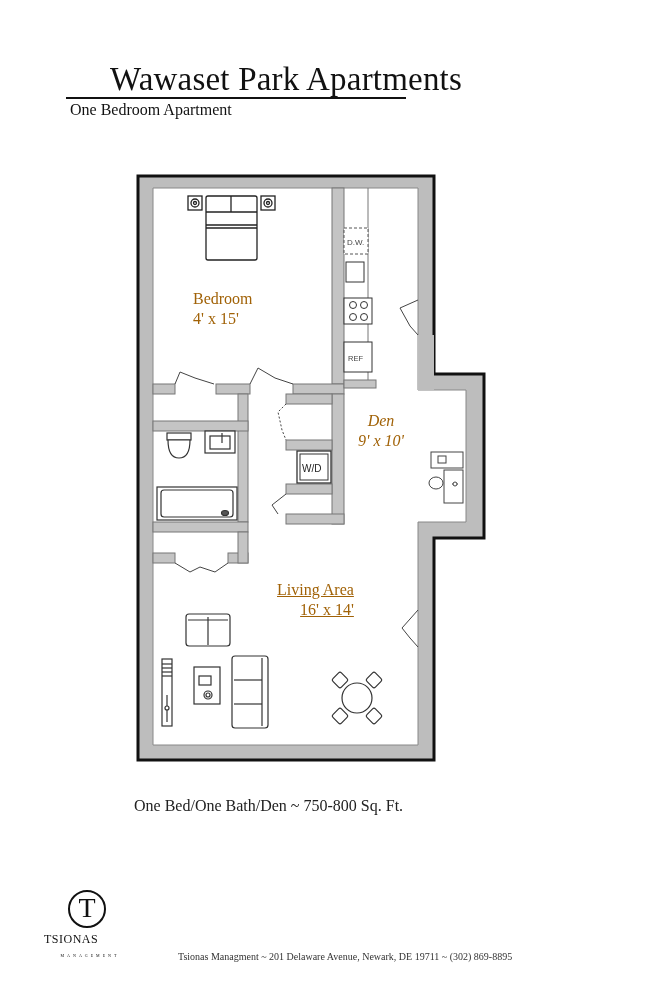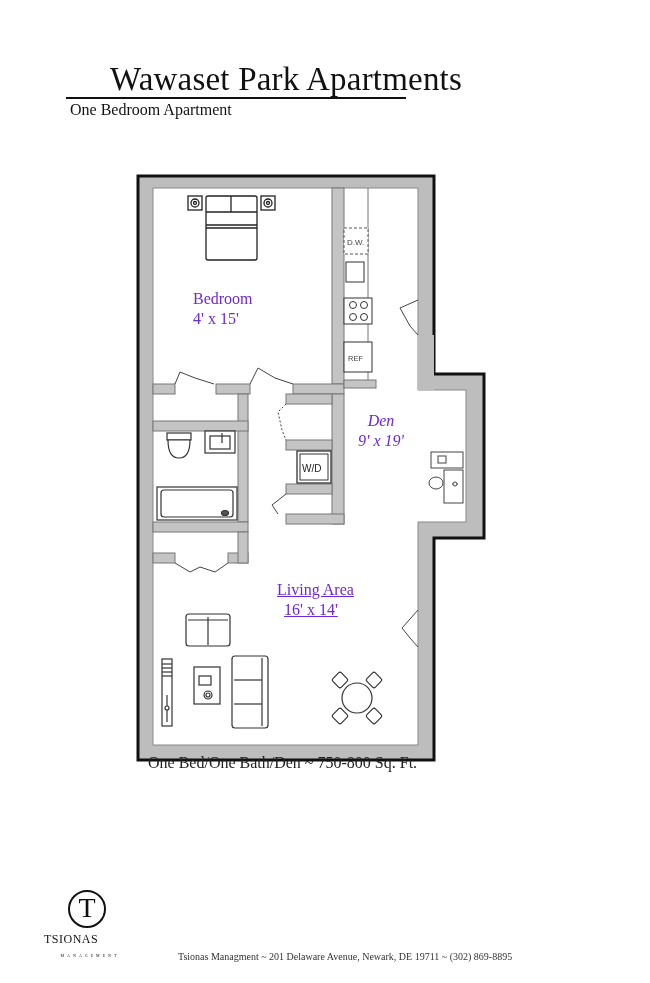--- a/index.html
+++ b/index.html
@@ -1,22 +1,22 @@
 <!DOCTYPE html>
 <html><head>
   <meta charset="utf-8">
   <style>
     html, body { margin: 0; padding: 0; background: #ffffff; }
     body { width: 650px; height: 983px; position: relative; overflow: hidden; font-family: "Liberation Serif", "DejaVu Serif", serif; color: #1a1a1a; }
     .title { position: absolute; left: 66px; top: 60px; font-size: 33px; line-height: 38px; letter-spacing: 0.2px; color: #111; margin-left: 44px; }
     .title-underline { position: absolute; left: 66px; top: 97px; width: 340px; height: 2px; background: #111; }
     .subtitle { position: absolute; left: 70px; top: 101px; font-size: 16px; color: #111; text-align: right; }
     .plan { position: absolute; left: 0; top: 0; }
-    .room-label { position: absolute; font-size: 16px; line-height: 20px; color: #6d28d9; text-align: left; }
-    .summary { position: absolute; left: 134px; top: 754px; font-size: 16px; color: #222; margin-left: 14px; }
+    .room-label { position: absolute; font-size: 16px; line-height: 20px; color: #a16207; text-align: left; }
+    .summary { position: absolute; left: 134px; top: 797px; font-size: 16px; color: #222; }
     .logo { position: absolute; left: 62px; top: 890px; width: 70px; }
     .logo-circle { position: absolute; left: 6px; top: 0; width: 34px; height: 34px; border: 2px solid #111; border-radius: 50%; }
     .logo-t { position: absolute; left: 6px; top: 2px; width: 38px; text-align: center; font-size: 28px; line-height: 32px; color: #111; }
     .logo-name { position: absolute; left: -18px; top: 42px; width: 84px; text-align: left; font-size: 12px; letter-spacing: 0.5px; color: #111; }
     .logo-sub { position: absolute; left: -10px; top: 63px; width: 76px; text-align: center; font-size: 4px; letter-spacing: 3px; color: #111; }
     .footer { position: absolute; left: 178px; top: 951px; font-size: 10px; color: #333; }
   </style>
 </head>
 <body>
 
@@ -167,25 +167,25 @@
   <text x="348" y="361" font-size="7.5" fill="#444" font-family="Liberation Sans, sans-serif">REF</text>
   <text x="302" y="472" font-size="10" fill="#222" font-family="Liberation Sans, sans-serif">W/D</text>
 </svg>
 
 <div class="room-label" style="left:193px; top:289px;">
   <div>Bedroom</div>
   <div>4' x 15'</div>
 </div>
 <div class="room-label" style="left:359px; top:411px; text-align:center; width:60px; margin-left:-8px;font-style:italic;">
   <div>Den</div>
-  <div>9' x 19'</div>
+  <div>9' x 10'</div>
 </div>
 <div class="room-label" style="left:277px; top:580px;text-decoration:underline;">
   <div>Living Area</div>
-  <div style="padding-left:7px;">16' x 14'</div>
+  <div style="padding-left:7px;text-align:right;">16' x 14'</div>
 </div>
 
 <div class="summary">One Bed/One Bath/Den ~ 750-800 Sq. Ft.</div>
 
 <div class="logo">
   <div class="logo-circle"></div>
   <div class="logo-t">T</div>
   <div class="logo-name">TSIONAS</div>
   <div class="logo-sub">MANAGEMENT</div>
 </div>

